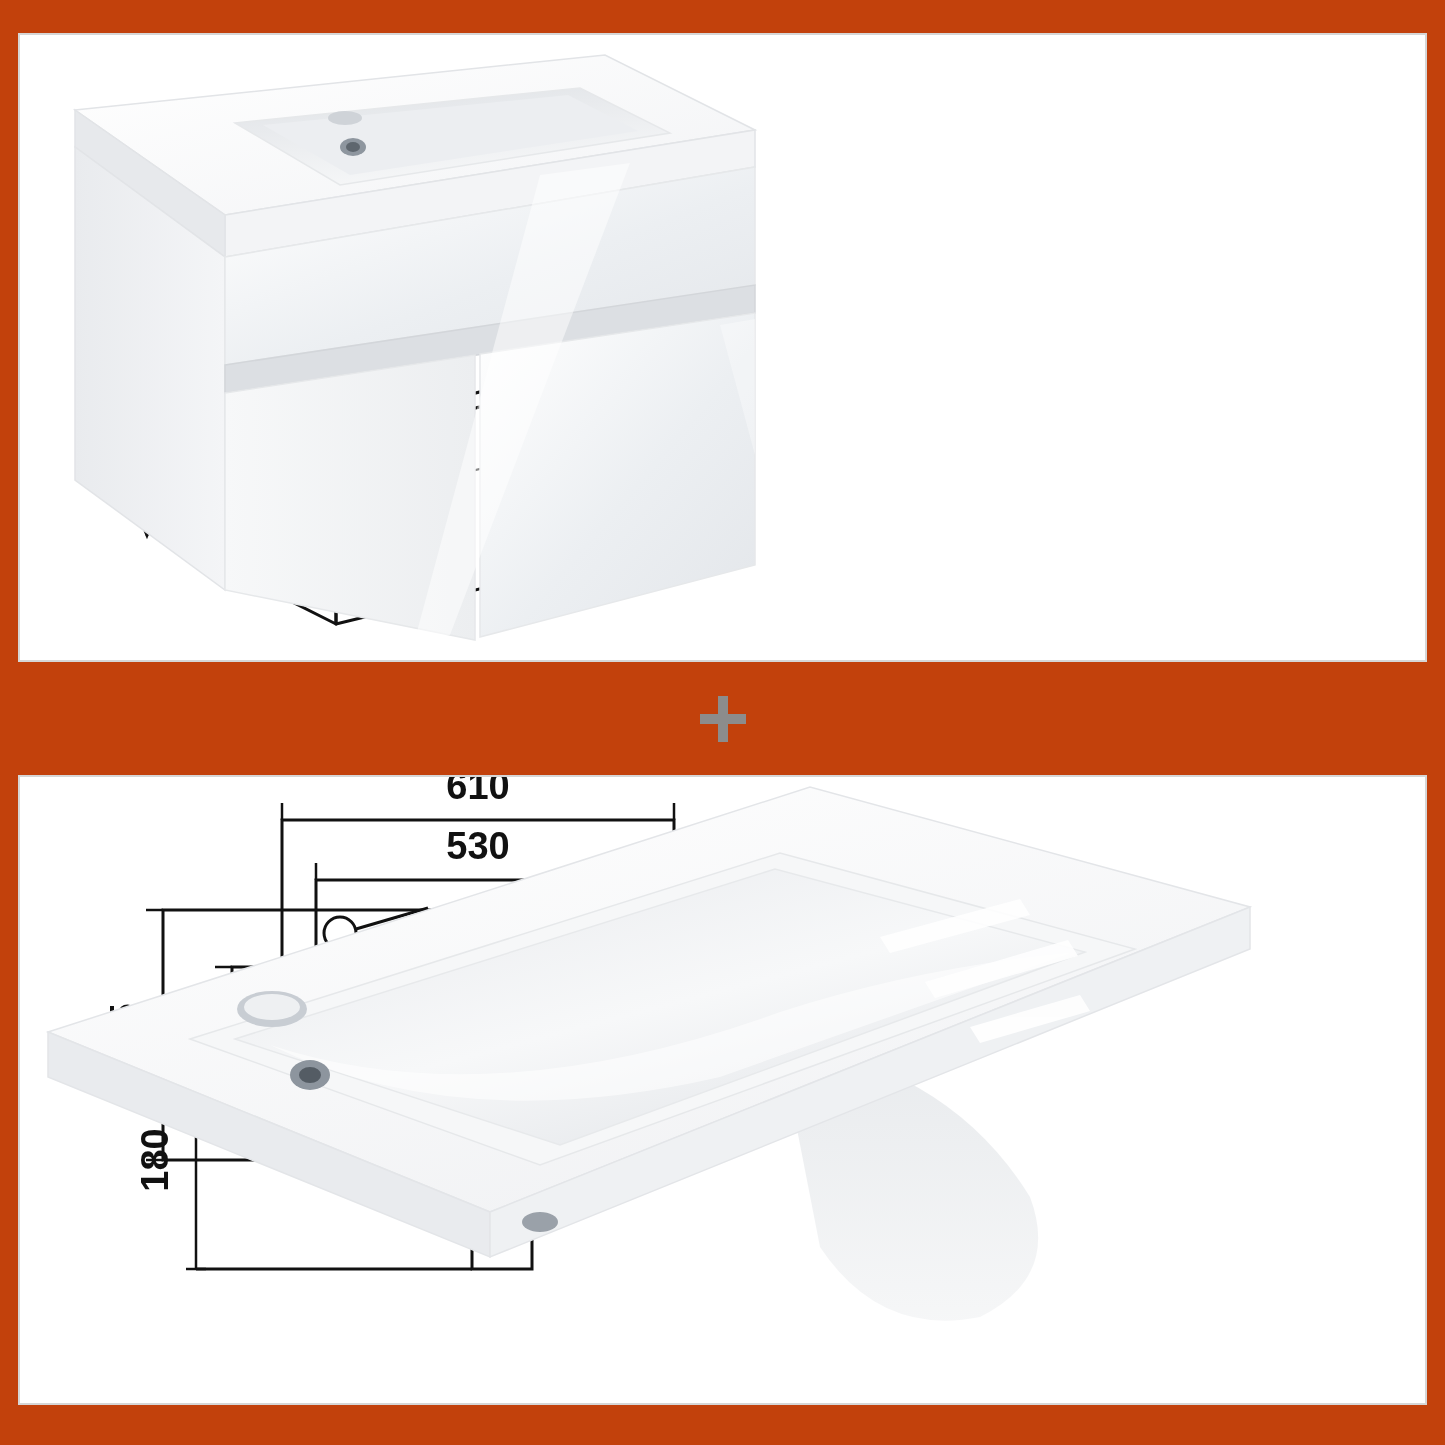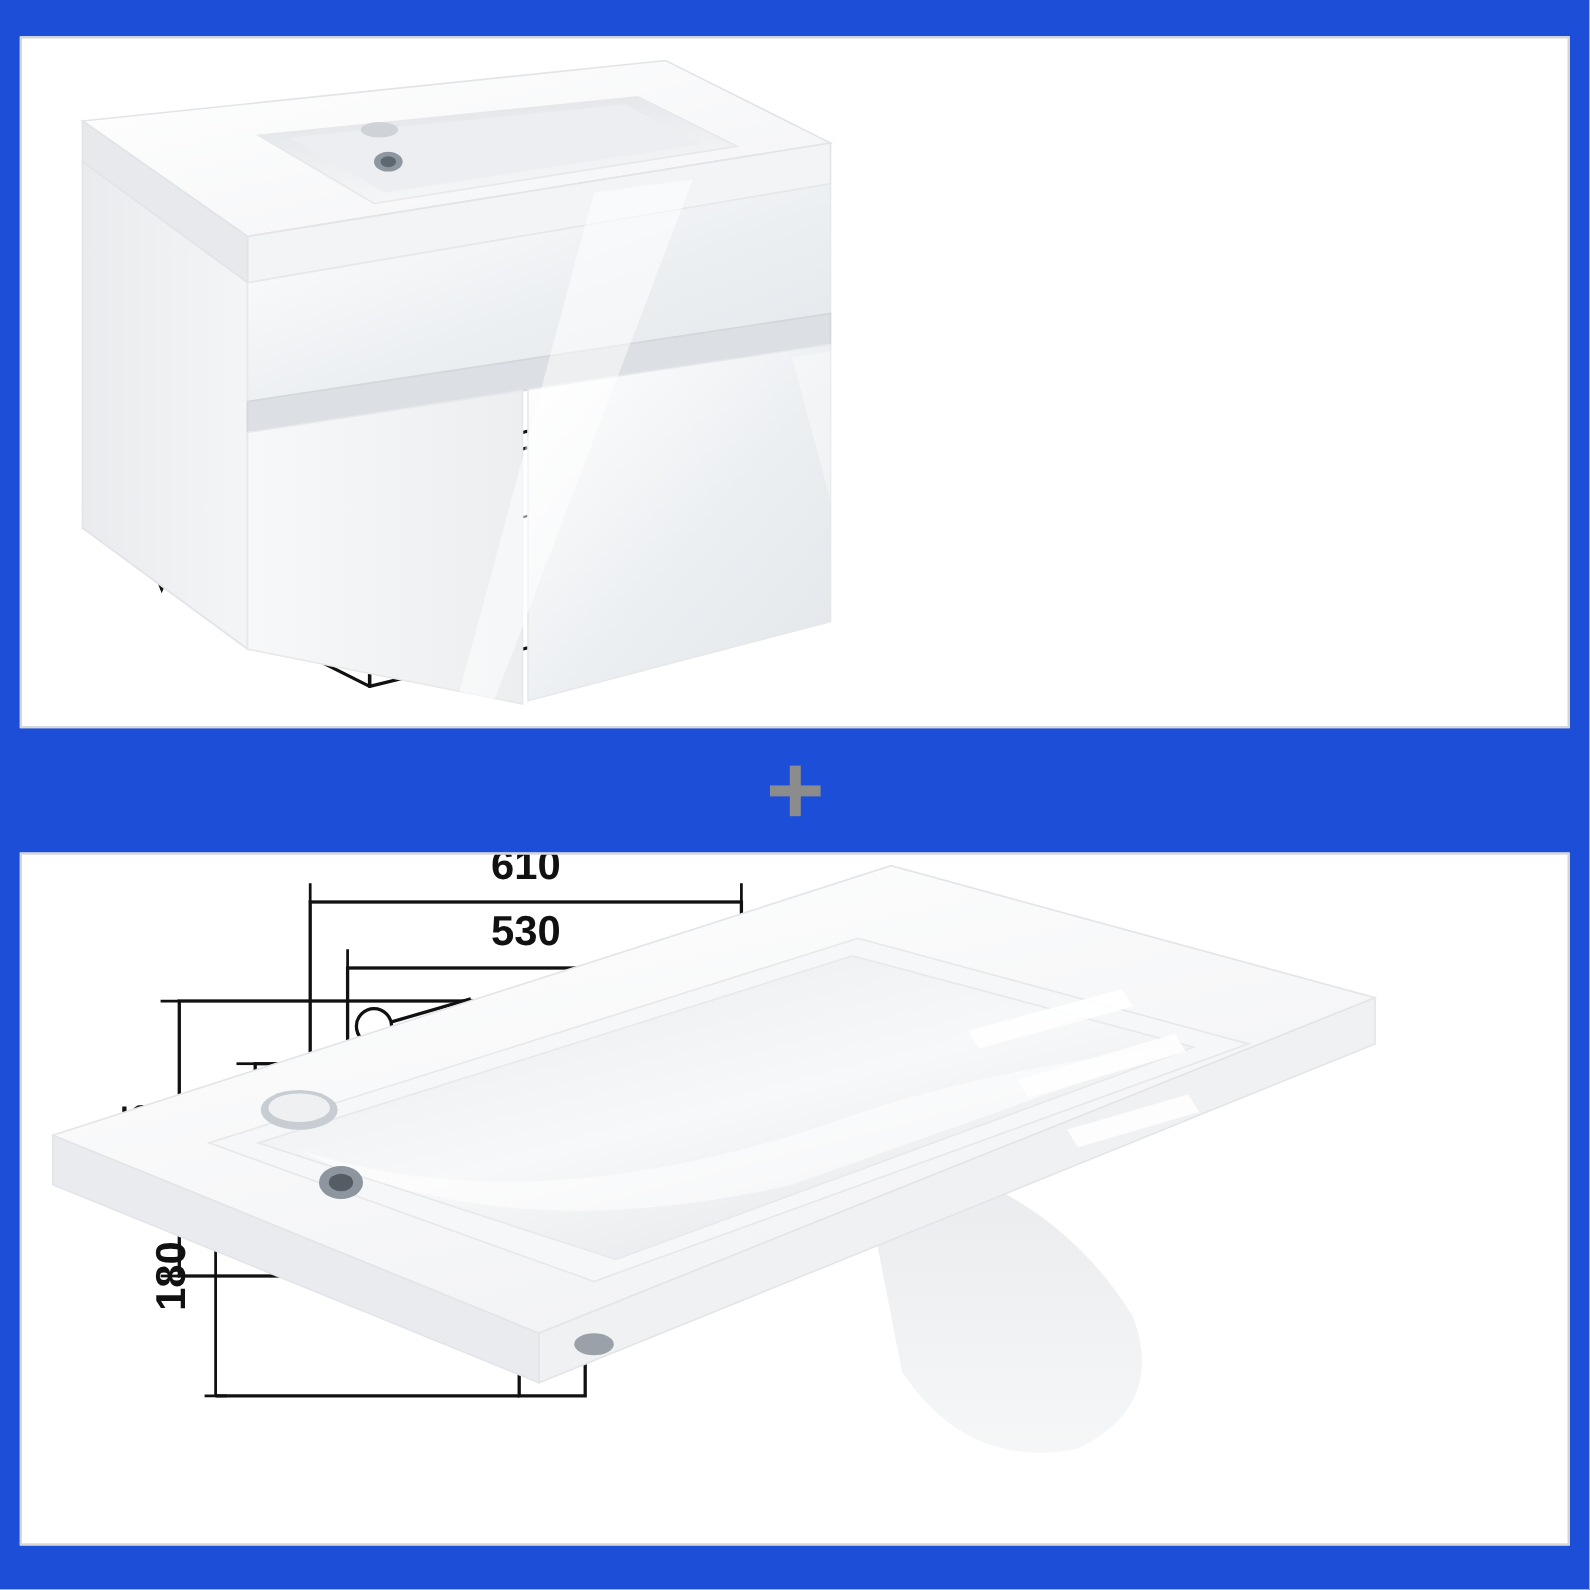--- a/index.html
+++ b/index.html
@@ -1,18 +1,18 @@
 <!DOCTYPE html>
 <html><head>
 <meta charset="utf-8">
 <style>
   html,body{margin:0;padding:0;background:#ffffff;}
   body{width:1445px;height:1445px;font-family:"Liberation Sans",sans-serif;overflow:hidden;position:relative;}
 
-  .sheet{position:absolute;left:0;top:0;width:1445px;height:1445px;background:#1d4ed8;}
+  .sheet{position:absolute;left:0;top:0;width:1445px;height:1445px;background:#c2410c;}
 
   .panel{position:absolute;background:#fff;border:2px solid #d6d6d6;box-sizing:border-box;}
   #panel-cabinet{left:18px;top:33px;width:1409px;height:629px;}
   #panel-sink{left:18px;top:775px;width:1409px;height:630px;}
 
   .plus-sep{position:absolute;left:0;top:662px;width:1445px;height:113px;
             display:flex;align-items:center;justify-content:center;}
   .plus-glyph{position:relative;width:46px;height:46px;}
   .plus-glyph::before,.plus-glyph::after{content:"";position:absolute;background:#8c8c8c;}
   .plus-glyph::before{left:0;top:18px;width:46px;height:10px;}

